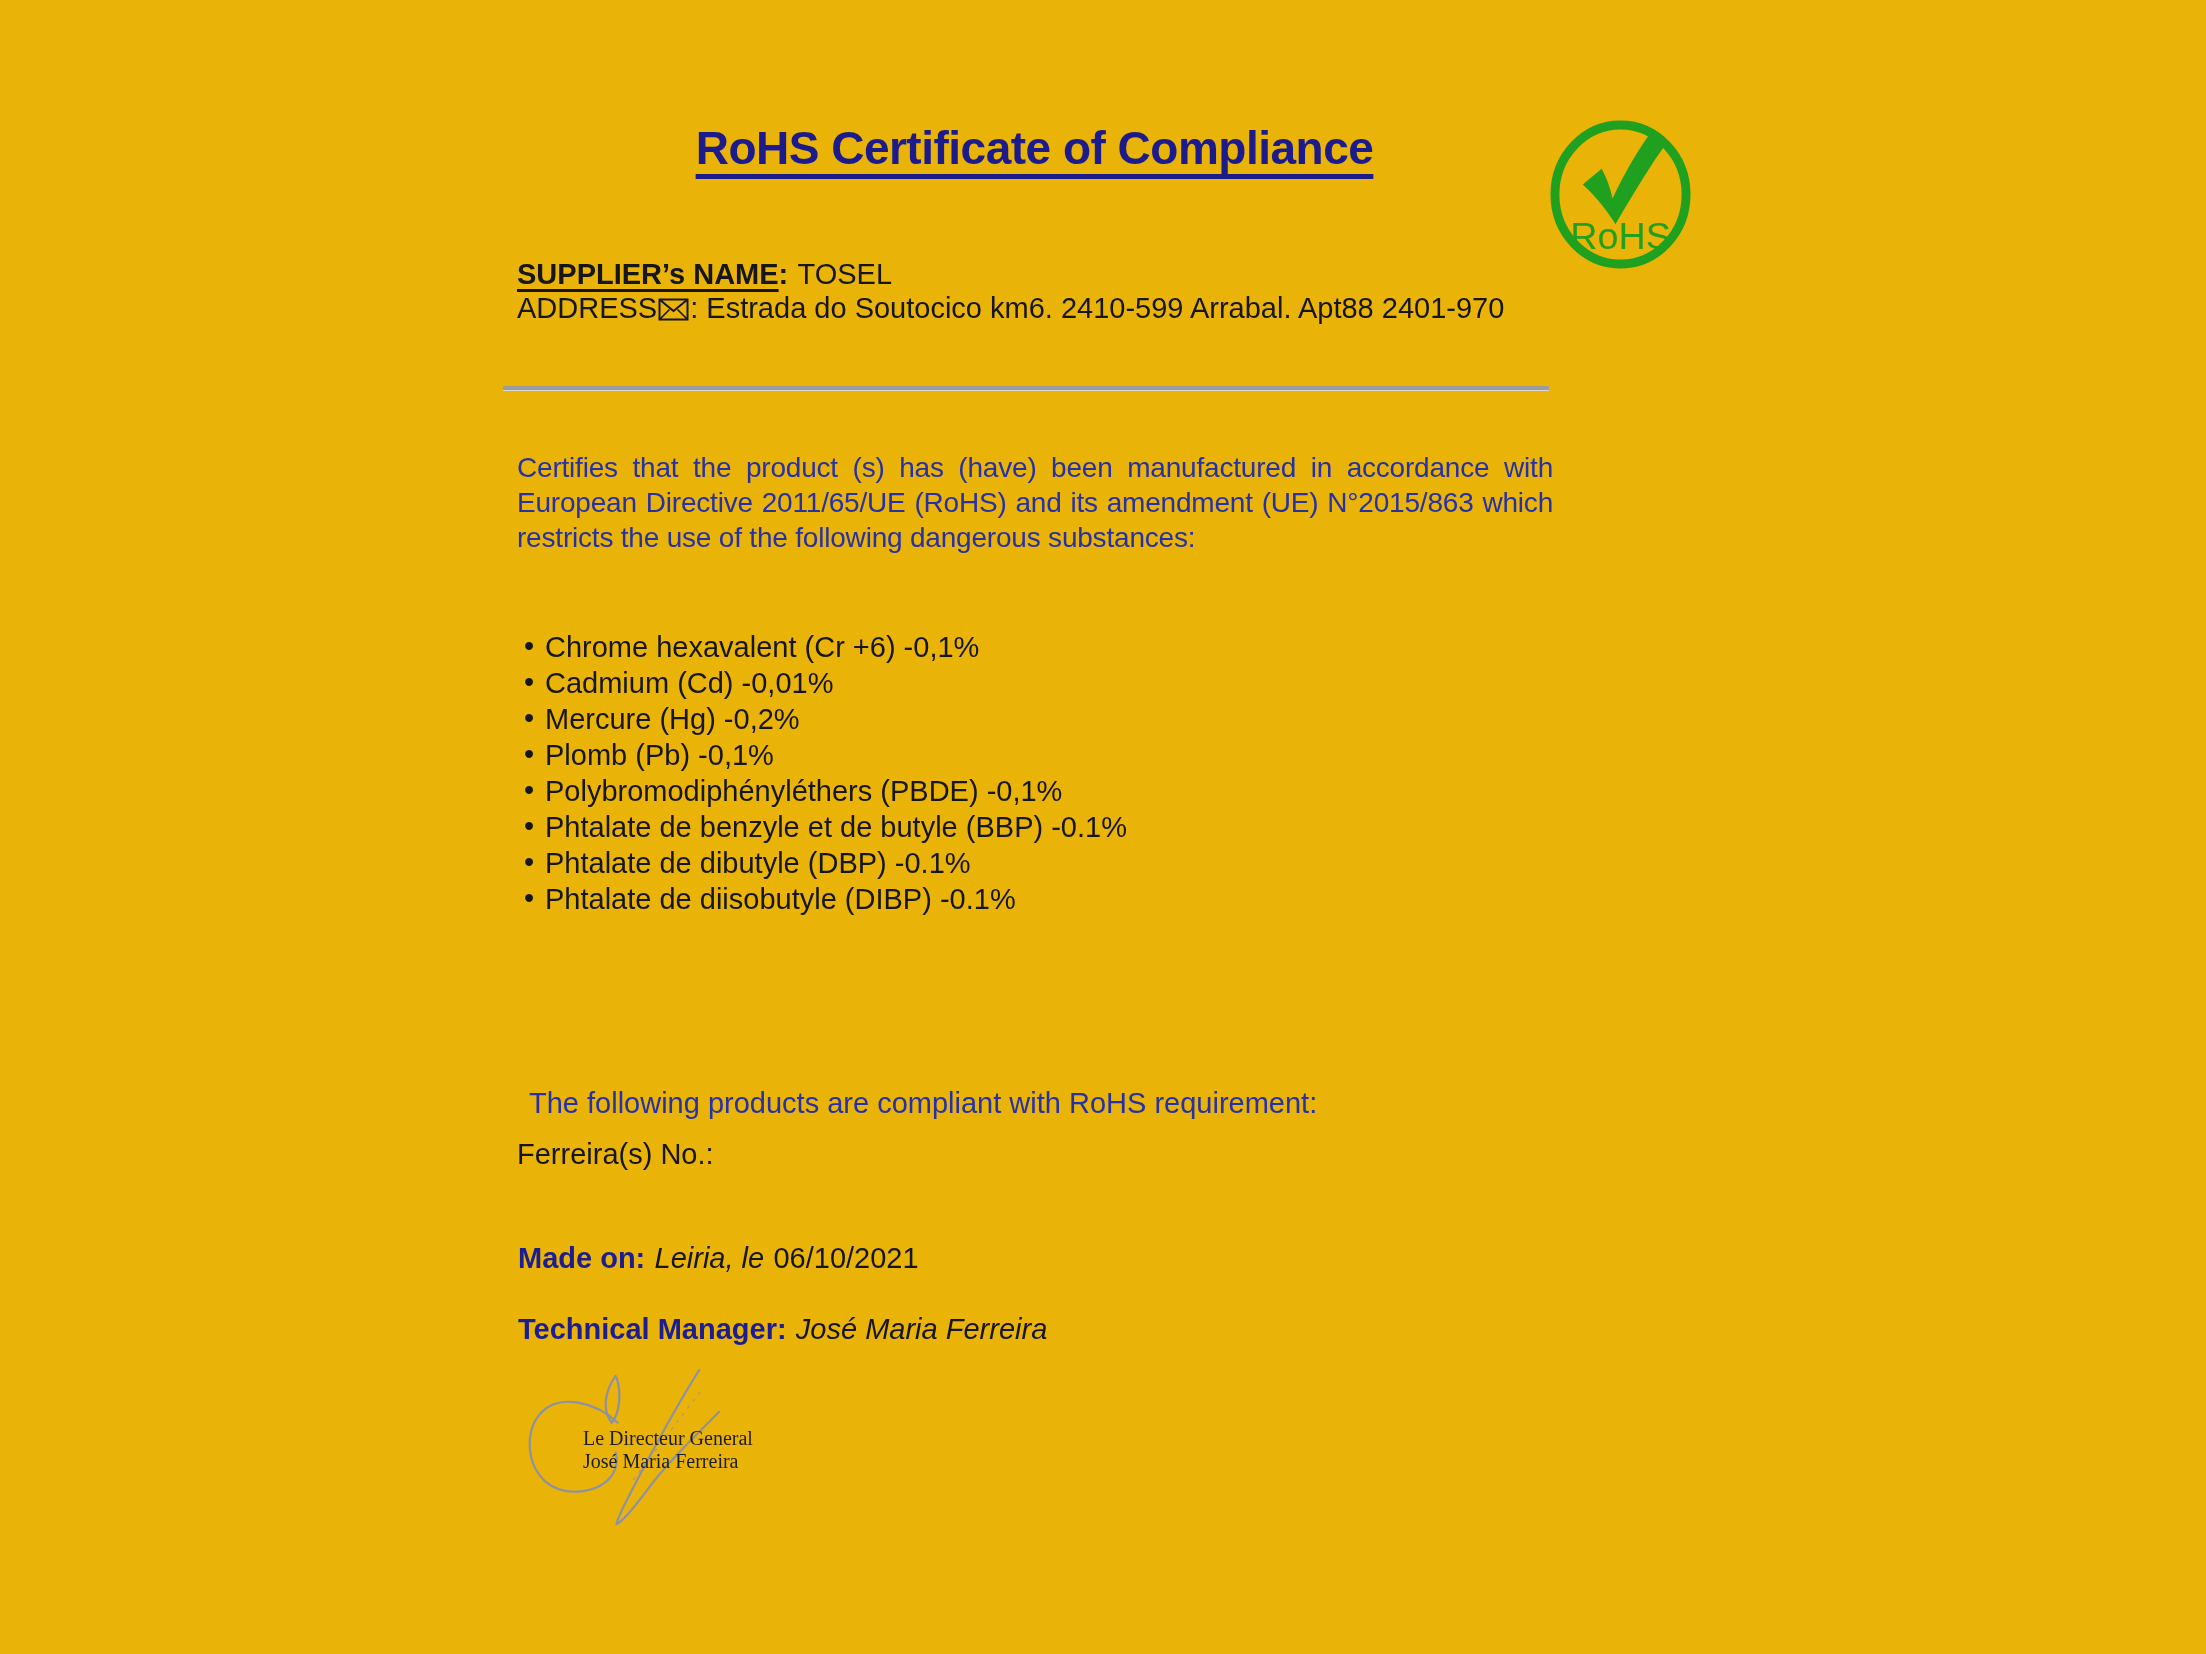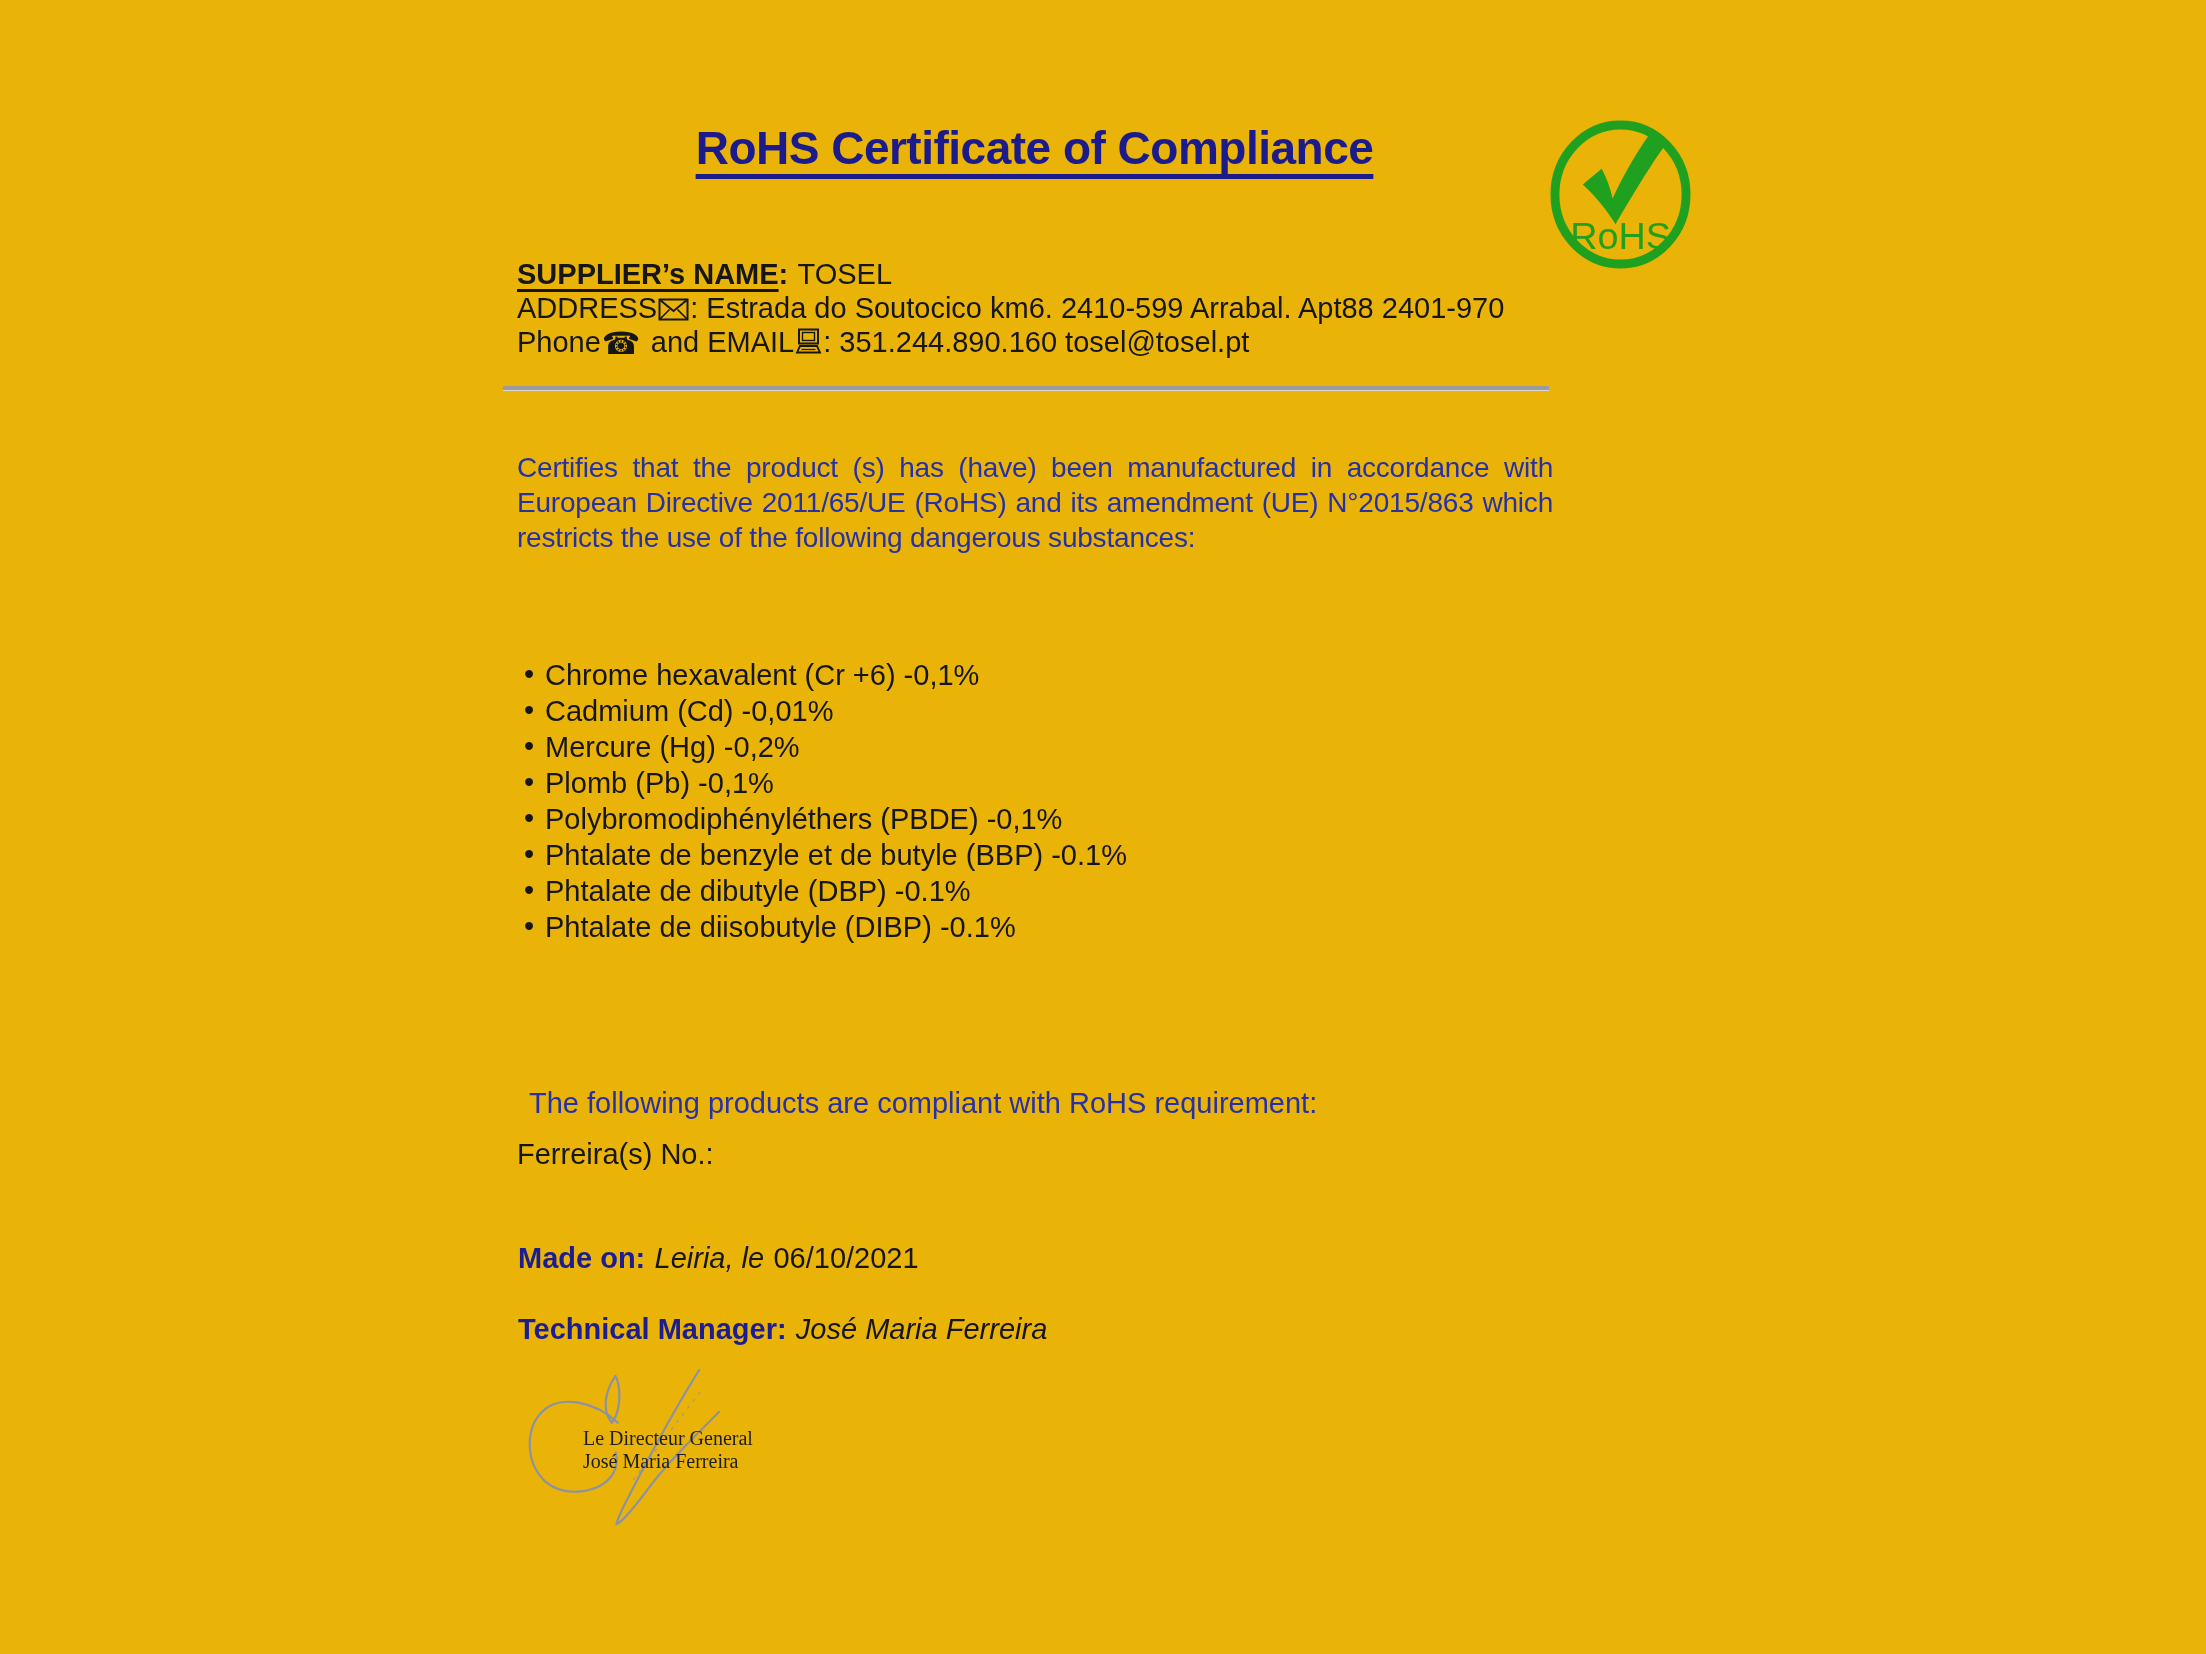--- a/index.html
+++ b/index.html
@@ -36,21 +36,21 @@
   .rule{left:503px;top:386px;width:1046px;height:4px;background:var(--rule-gray,#9c9c9c);border-bottom:1px solid #d8d8d8;}
 
   
   .certify{
     left:517px;top:450px;width:1036px;margin:0;
     font-size:28px;line-height:35px;letter-spacing:-0.2px;
     color:var(--body-blue,#2731a6);text-align:justify;
   }
 
   
-  .substances{left:524px;top:657px;margin:0;padding:0;list-style:none;font-size:29px;line-height:36px;}
+  .substances{left:524px;top:629px;margin:0;padding:0;list-style:none;font-size:29px;line-height:36px;}
   .substances li{position:relative;padding-left:21px;margin:0;}
   .substances li::before{content:"\2022";position:absolute;left:0;top:-1px;}
 
   
   .compliance{left:521px;top:1079px;margin:8px;font-size:29px;color:var(--body-blue,#2731a6);}
   .article{left:517px;top:1138px;margin:0;font-size:29px;}
   .madeon{left:518px;top:1242px;margin:0;font-size:29px;}
   .manager{left:518px;top:1313px;margin:0;font-size:29px;}
   .label-navy{font-weight:bold;color:var(--label-navy,#1c1d90);}
   .it{font-style:italic;margin-left:0.32em;}
@@ -82,28 +82,20 @@
   <div class="abs supplier">
     <p>
       <span class="lbl-bu">SUPPLIER’s NAME</span><span class="lbl-b">:</span><span class="plain-ml">TOSEL</span>
     </p>
     <p>
       <span>ADDRESS</span><svg class="inline-icon" width="31" height="23" viewBox="0 0 31 23">
           <rect x="1.5" y="1.5" width="28" height="20" fill="none" stroke="#161616" stroke-width="2"></rect>
           <path d="M1.5,1.5 L15.5,13 L29.5,1.5" fill="none" stroke="#161616" stroke-width="2"></path>
           <path d="M1.5,21.5 L11.5,11.5 M29.5,21.5 L19.5,11.5" fill="none" stroke="#161616" stroke-width="1.6"></path>
         </svg><span>: Estrada do Soutocico km6. 2410-599 Arrabal. Apt88 2401-970</span>
-    </p>
-    <p>
-      <span>Phone</span><span class="inline-icon" style="font-size:31px;vertical-align:-2px;">☎</span><span class="plain-ml">and EMAIL</span><svg class="inline-icon" width="27" height="27" viewBox="0 0 27 27">
-          <rect x="4" y="1.5" width="19" height="14" fill="none" stroke="#161616" stroke-width="2"></rect>
-          <rect x="7.5" y="4.5" width="12" height="8" fill="none" stroke="#161616" stroke-width="1.4"></rect>
-          <path d="M2,24.5 L25,24.5 L22,18 L5,18 Z" fill="none" stroke="#161616" stroke-width="1.8"></path>
-          <path d="M6.5,21.5 L20.5,21.5" stroke="#161616" stroke-width="1.2"></path>
-        </svg><span>: 351.244.890.160 tosel@tosel.pt</span>
     </p>
   </div>
 
   <div class="abs rule"></div>
 
   <p class="abs certify">Certifies that the product (s) has (have) been manufactured in accordance with European Directive 2011/65/UE (RoHS) and its amendment (UE) N°2015/863 which restricts the use of the following dangerous substances:</p>
 
   <ul class="abs substances">
     <li>Chrome hexavalent (Cr +6) -0,1%</li>
     <li>Cadmium (Cd) -0,01%</li>

